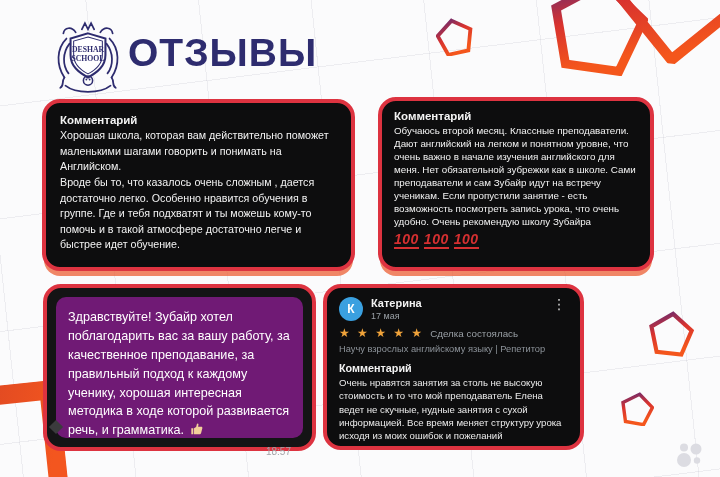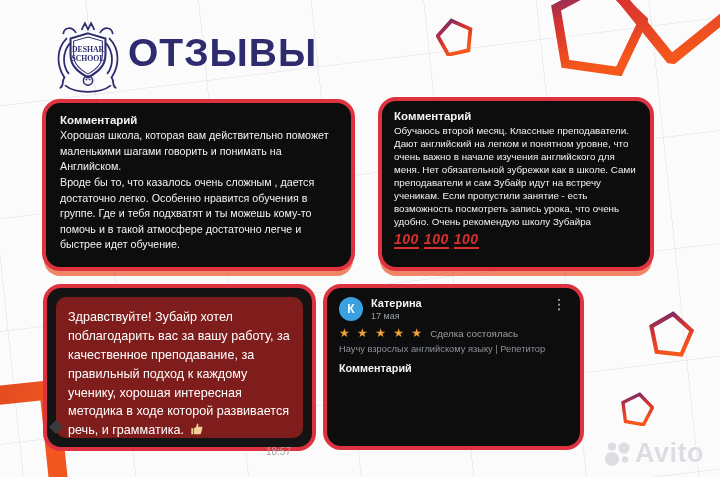--- a/index.html
+++ b/index.html
@@ -23,21 +23,21 @@
   .card3{left:43px;top:284px;width:273px;height:167px;padding:9px;background:#141415;}
   .card4{left:323px;top:284px;width:261px;height:166px;padding:9px 12px;}
   .c-head{font-weight:700;font-size:11.5px;margin:2px 0 2px;}
   .c-body{font-size:10.7px;line-height:1.46;}
   .c-body p{margin:0;}
   .c-body2{font-size:9.8px;line-height:1.33;}
   .hundreds{display:flex;gap:5px;margin-top:3px;}
   .hundred{color:#d63031;font-weight:800;font-style:italic;font-size:14px;
     border-bottom:2px double #d63031;line-height:1.15;letter-spacing:.5px;}
   
-  .bubble{position:relative;background:#7f1d1d;border-radius:10px;height:100%;
+  .bubble{position:relative;background:#701a75;border-radius:10px;height:100%;
     box-sizing:border-box;padding:10px 12px 4px;color:#fff;}
   .bubble:before{content:"";position:absolute;left:-5px;bottom:6px;width:10px;height:10px;
     background:#3b3b3d;transform:rotate(45deg);}
   .chat-text{font-size:12.6px;line-height:1.34;}
   .chat-meta{display:flex;justify-content:flex-end;align-items:center;color:#a4a4a8;
     font-size:10px;margin-top:7px;}
   .thumb{display:inline-block;vertical-align:-2px;margin-left:2px;}
   
   .g-head{display:flex;align-items:flex-start;gap:8px;}
   .avatar{width:24px;height:24px;border-radius:50%;background:#3aa0e0;color:#fff;
@@ -104,21 +104,20 @@
       <rect x="10" y="10" width="202" height="202" fill="none" stroke="url(#sgrad)" stroke-width="19"></rect>
     </svg>
 
   <div class="watermark">
     <svg width="28" height="28" viewBox="0 0 28 28">
       <circle cx="8" cy="19" r="7" fill="#dcdce2"></circle>
       <circle cx="8" cy="6.5" r="4" fill="#dcdce2"></circle>
       <circle cx="20" cy="8" r="5.5" fill="#dcdce2"></circle>
       <circle cx="21" cy="19.5" r="3.2" fill="#dcdce2"></circle>
     </svg>
-    <span class="watermark-text">Avito</span>
   </div>
 
   <svg class="logo" viewBox="0 0 72 78">
     <g fill="none" stroke="#2e2c6f" stroke-width="1.7" stroke-linecap="round">
       <path d="M15 20 C5 30 5 46 13 58"></path>
       <path d="M57 20 C67 30 67 46 59 58"></path>
       <path d="M18 25 C11 34 11 46 17 54"></path>
       <path d="M54 25 C61 34 61 46 55 54"></path>
       <path d="M13 58 C10 62 13 66 9 68"></path>
       <path d="M59 58 C62 62 59 66 63 68"></path>
@@ -175,14 +174,15 @@
         <div class="g-date">17 мая</div>
       </div>
       <div class="g-menu">⋮</div>
     </div>
     <div class="g-stars-row">
       <span class="g-stars">★ ★ ★ ★ ★</span>
       <span class="g-status">Сделка состоялась</span>
     </div>
     <div class="g-sub">Научу взрослых английскому языку | Репетитор</div>
     <div class="g-chead">Комментарий</div>
+    <div class="g-body">Очень нравятся занятия за столь не высокую стоимость и то что мой преподаватель Елена ведет не скучные, нудные занятия с сухой информацией. Все время меняет структуру урока исходя из моих ошибок  и пожеланий</div>
   </div>
 </div>
 
 </body></html>

